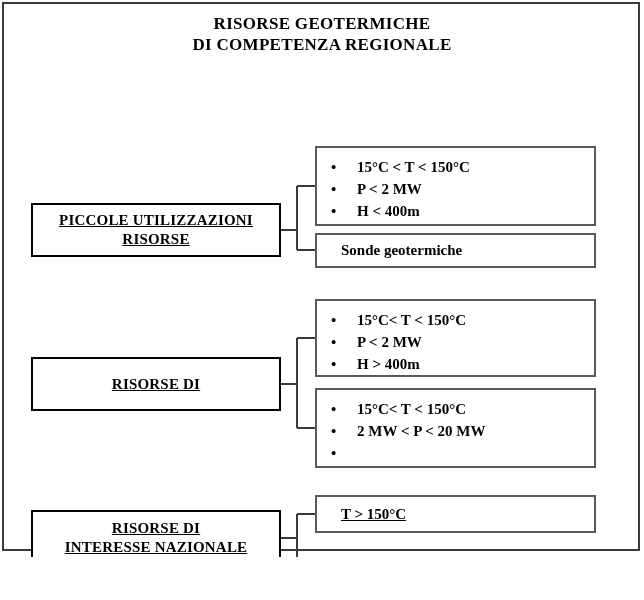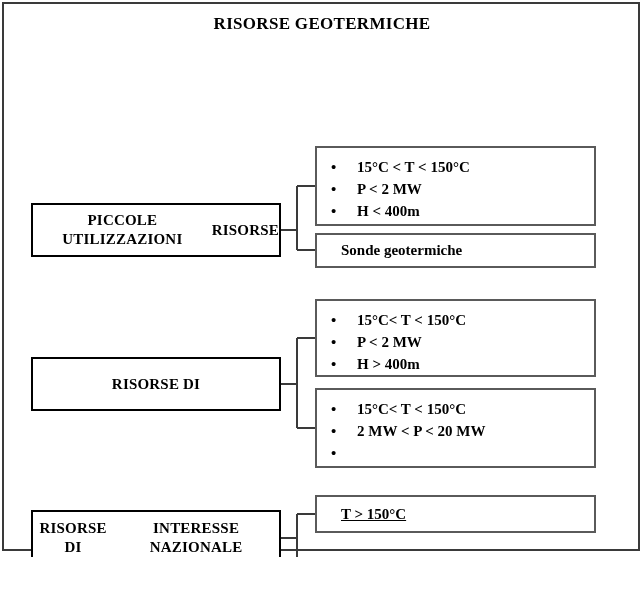--- a/index.html
+++ b/index.html
@@ -27,28 +27,29 @@
     letter-spacing: 0.3px;
   }
   .leftbox {
     position: absolute;
     left: 31px;
     width: 250px;
     border: 2px solid #000000;
     background: #ffffff;
     box-sizing: border-box;
     display: flex;
-    flex-direction: row;
+    flex-direction: column;
     align-items: center;
     justify-content: center;
     text-align: center;
     font-weight: bold;
     font-size: 15px;
     line-height: 19px;
     letter-spacing: 0.2px;
+    text-decoration: underline;
   }
   .rightbox {
     position: absolute;
     left: 315px;
     width: 281px;
     border: 2px solid #5a5a5a;
     background: #ffffff;
     box-sizing: border-box;
     font-weight: bold;
     font-size: 15px;
@@ -81,20 +82,21 @@
 </style>
 </head>
 <body>
 
 <div id="page">
 
   <div id="frame"></div>
 
   <div class="title">
     <div>RISORSE GEOTERMICHE</div>
+    <div>DI COMPETENZA REGIONALE</div>
   </div>
 
   <svg id="connectors" width="644" height="600" viewBox="0 0 644 600">
     <path d="M281,230 H297 M297,186 V250 M297,186 H315 M297,250 H315" fill="none" stroke-width="2" stroke="#3a3a3a"></path>
     <path d="M281,384 H297 M297,338 V428 M297,338 H315 M297,428 H315" fill="none" stroke-width="2" stroke="#3a3a3a"></path>
     <path d="M281,538 H297 M297,514 V559 M297,514 H315 M297,559 H315" fill="none" stroke-width="2" stroke="#3a3a3a"></path>
   </svg>
 
   <div class="leftbox" style="top:203px;height:54px;">
     <div>PICCOLE UTILIZZAZIONI</div>

